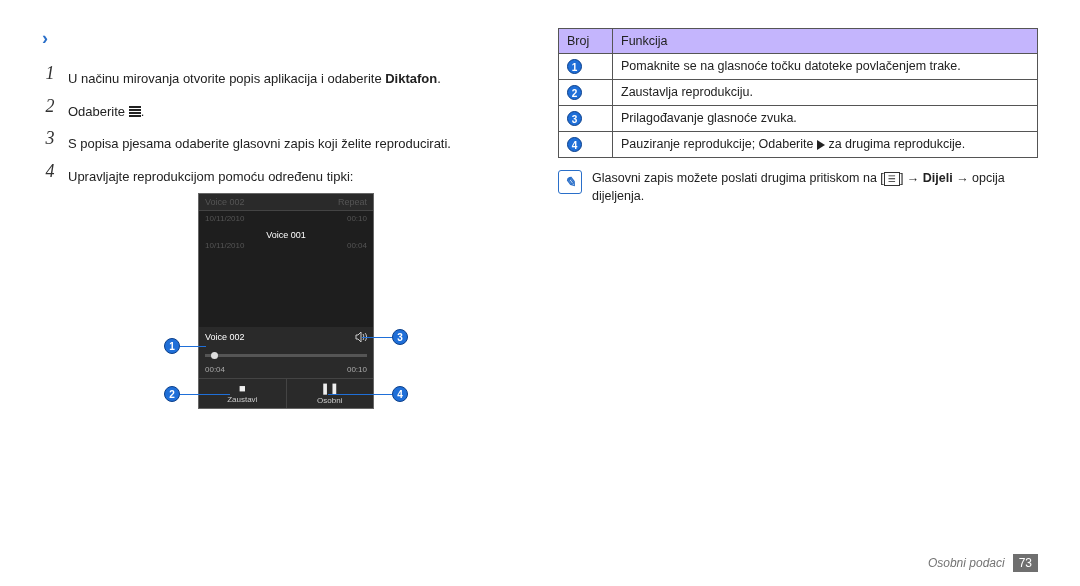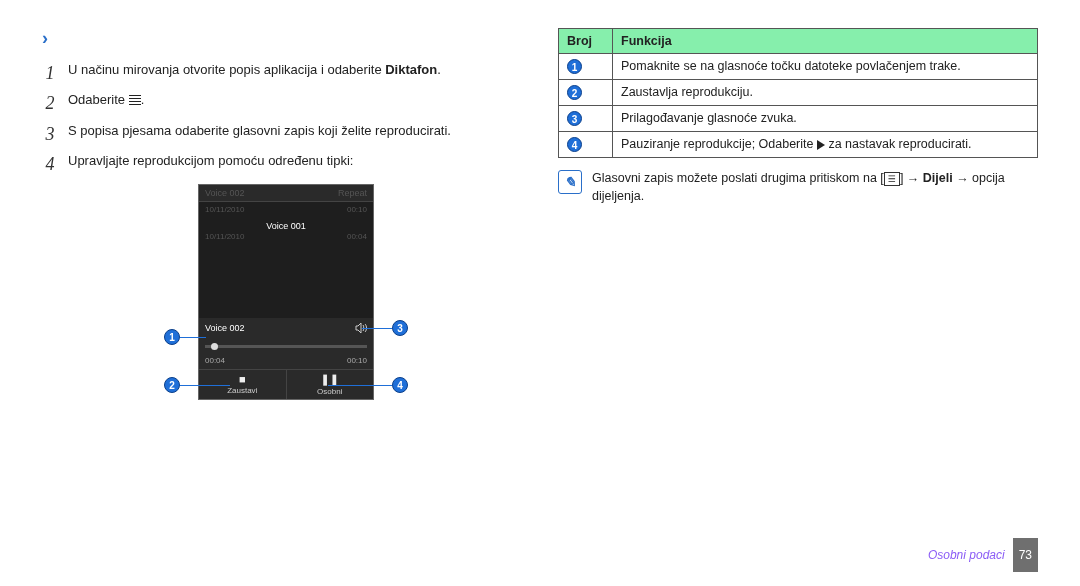--- a/index.html
+++ b/index.html
@@ -39,21 +39,21 @@
     line-height: 1.35;
   }
   .step-num {
     font-family: Georgia, 'Times New Roman', serif;
     font-style: italic;
     font-size: 18px;
     width: 16px;
     text-align: center;
     color: #333;
   }
-  .step-body { flex: 1; }
+  .step-body { flex: 1; margin-top: 9px; }
   .bold { font-weight: bold; }
   .phone-wrap {
     position: relative;
     width: 168px;
     margin: 8px auto 0 auto;
   }
   .phone {
     width: 176px;
     height: 216px;
     background: #1e1e1e;
@@ -167,22 +167,21 @@
   }
   table.func th, table.func td {
     border: 1px solid #555;
     padding: 5px 8px;
     text-align: left;
     font-weight: normal;
     font-size: 12.5px;
     vertical-align: top;
   }
   table.func th {
-    background: #86efac;
-    font-weight: bold;
+    background: #c4b5fd;
   }
   .tbl-num {
     width: 54px;
     text-align: center;
   }
   .circ {
     display:inline-block;
     width: 15px; height: 15px;
     background: #1f6fd8;
     border:1px solid #0b3f8a;
@@ -243,26 +242,26 @@
     position: absolute;
     bottom: 14px;
     right: 42px;
     display: flex;
     align-items: center;
     gap: 8px;
   }
   .footer .section {
     font-style: italic;
     font-size: 12px;
-    color: #8b5cf6;
+    color: #737373;
   }
   .footer .pn {
     background: #6f6f6f;
     color: #fff;
-    padding: 10px 6px;
+    padding: 2px 6px;
     font-size: 12px;
   }
 </style>
 </head>
 <body>
 
 <div class="page">
   <div class="col">
     <div class="heading">
       <span class="chevron">›</span>
@@ -369,21 +368,21 @@
         <td class="tbl-num"><span class="circ">2</span></td>
         <td>Zaustavlja reprodukciju.</td>
       </tr>
       <tr>
         <td class="tbl-num"><span class="circ">3</span></td>
         <td>Prilagođavanje glasnoće zvuka.</td>
       </tr>
       <tr>
         <td class="tbl-num"><span class="circ">4</span></td>
         <td>
-          <span>Pauziranje reprodukcije; Odaberite </span><span class="tri"></span><span> za nastavak reproducirati.</span>
+          <span>Pauziranje reprodukcije; Odaberite </span><span class="tri"></span><span> za drugima reprodukcije.</span>
         </td>
       </tr>
     </tbody>
       </table>
 
     <div class="note">
       <div class="note-icon">✎</div>
       <div class="note-body">
         <span>Glasovni zapis možete poslati drugima pritiskom na [</span><span class="glyph-box">☰</span><span>] → </span><span class="bold">Dijeli</span><span> → opcija dijeljenja.</span>
       </div>

